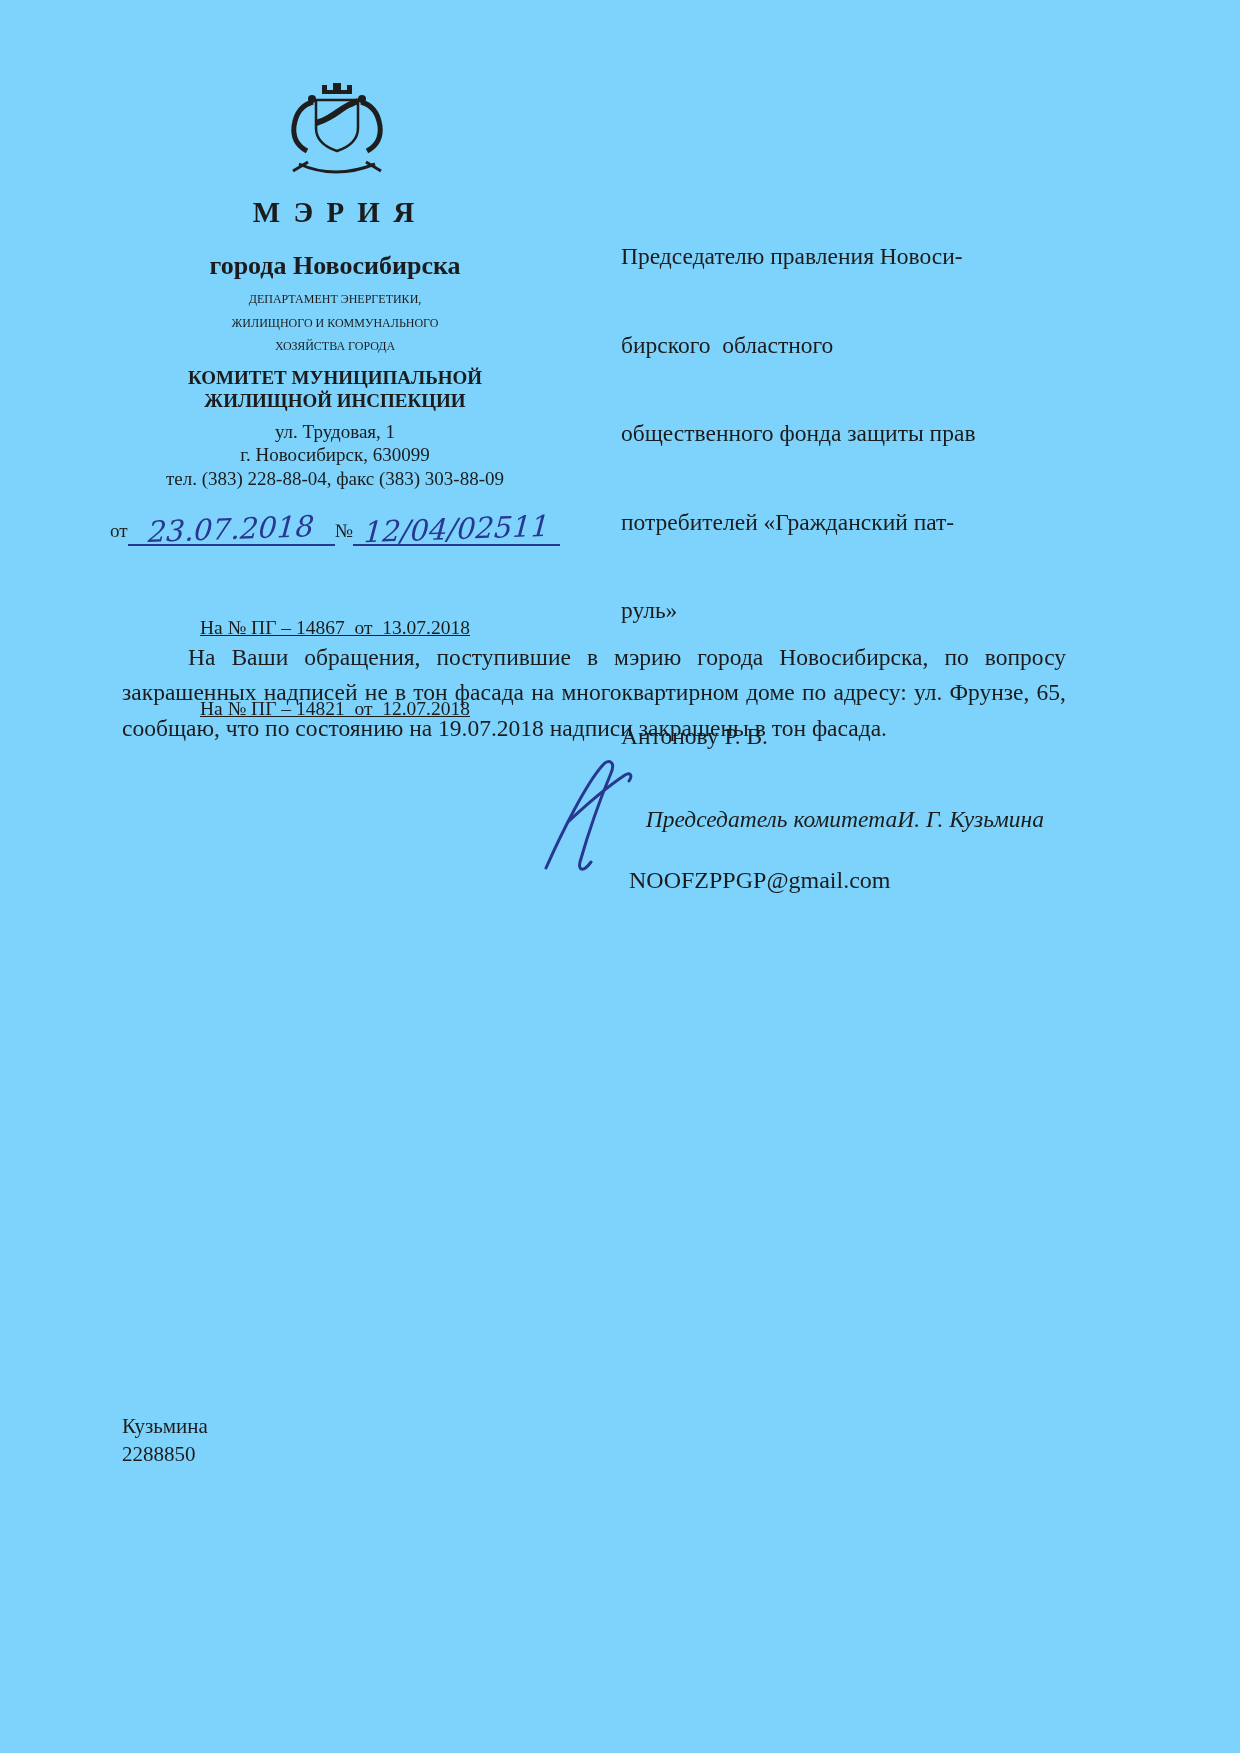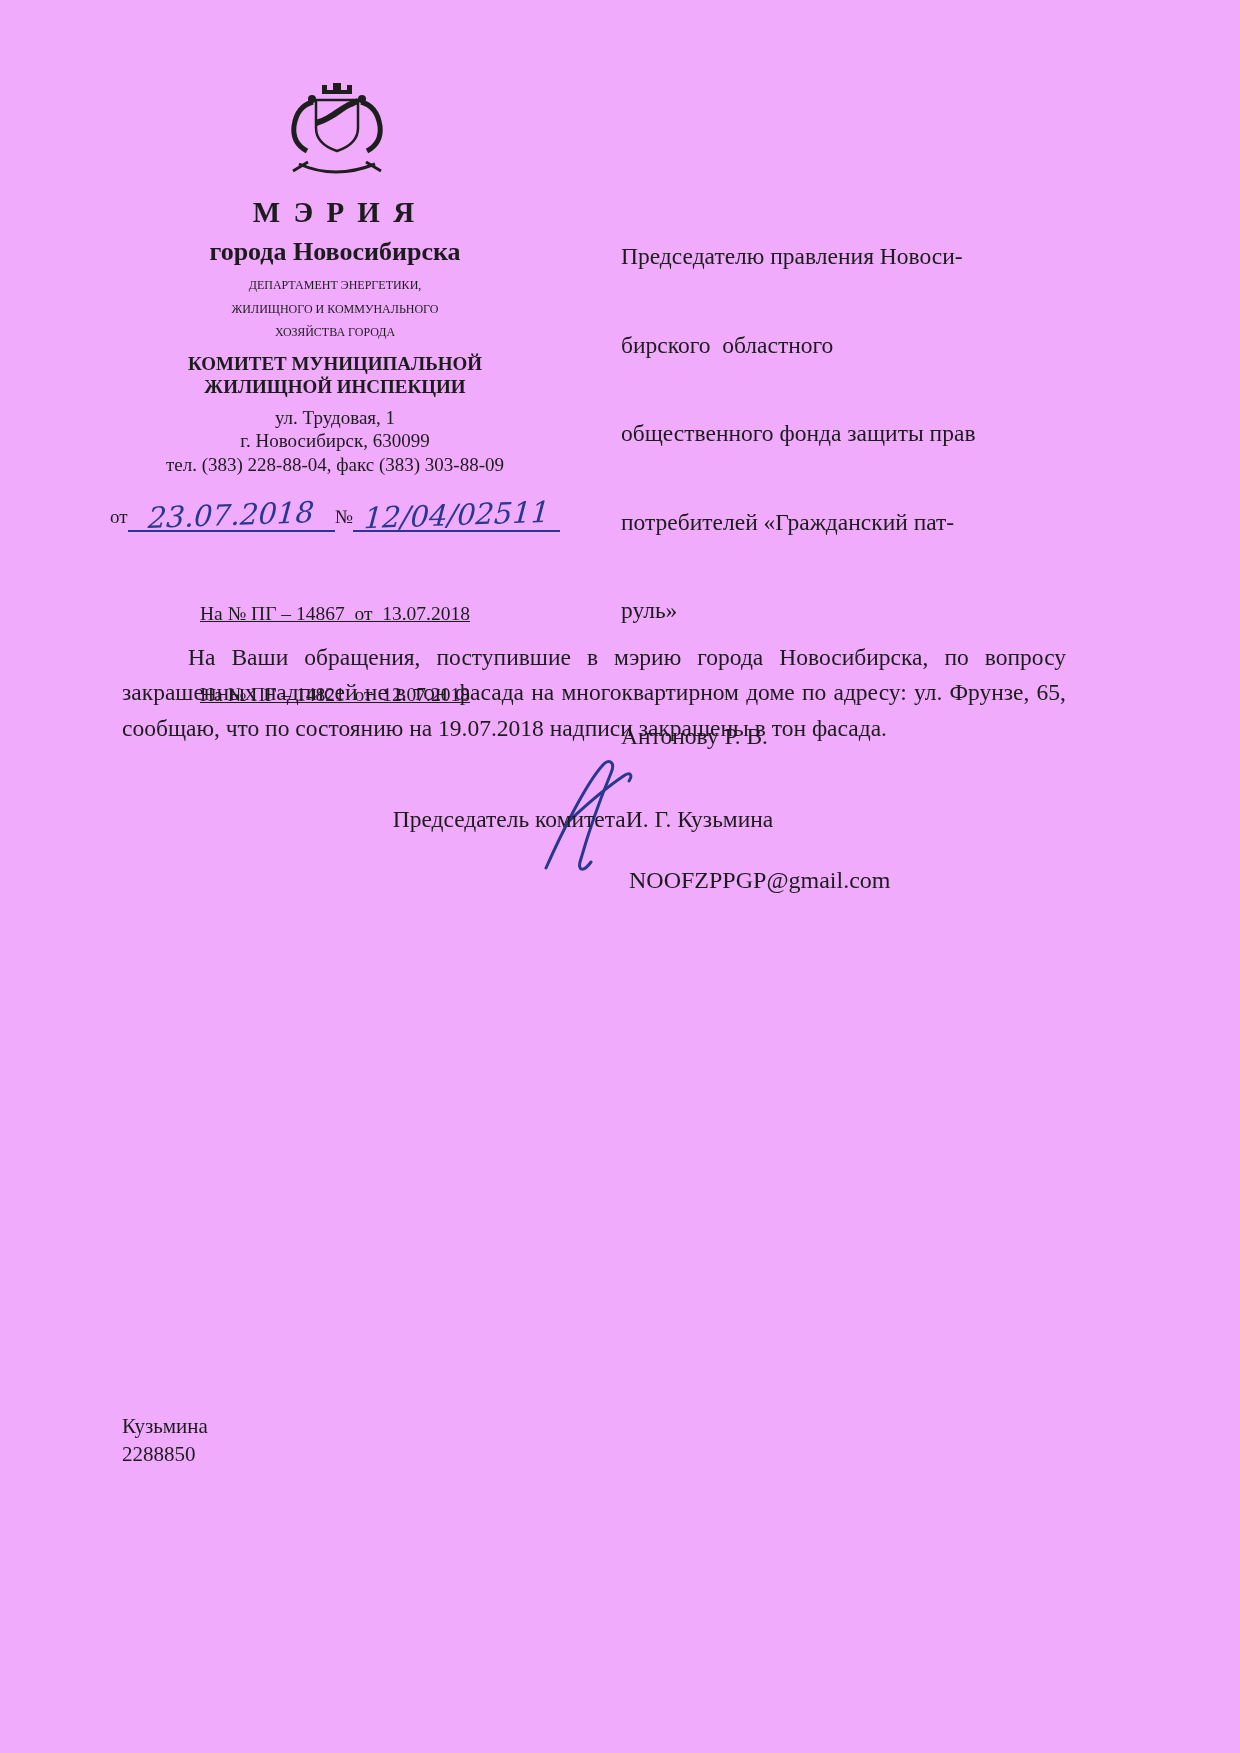--- a/index.html
+++ b/index.html
@@ -1,30 +1,30 @@
 <!DOCTYPE html>
 <html><head>
 <meta charset="utf-8">
 <style>
   html, body { margin: 0; padding: 0; background: #ffffff; }
   .page {
     position: relative;
     width: 1240px;
     height: 1753px;
-    background: #f0abfc;
+    background: #7dd3fc;
     font-family: "Liberation Serif", "DejaVu Serif", serif;
     color: #1c1c1c;
     overflow: hidden;
   }
 
   
   .letterhead { position: absolute; top: 78px; left: 96px; width: 478px; text-align: center; }
   .emblem { width: 132px; height: 104px; margin: 0 auto 14px auto; }
   .org-title { font-size: 29px; font-weight: bold; letter-spacing: 3px; }
-  .org-subtitle { font-size: 26px; font-weight: bold; margin-top: 8px; }
+  .org-subtitle { font-size: 26px; font-weight: bold; margin-top: 22px; }
   .dept { font-size: 12px; line-height: 23.5px; margin-top: 7px; }
   .committee { font-size: 19px; font-weight: bold; line-height: 23.5px; margin-top: 7px; }
   .addr { font-size: 19px; line-height: 23px; margin-top: 7px; text-align: center; }
   .phone { font-size: 19px; margin-top: 1px; }
 
   .stamp-row { display: flex; align-items: flex-end; margin-top: 8px; padding: 0 14px; height: 48px; }
   .stamp-label { font-size: 19px; padding-bottom: 4px; }
   .hw-slot { flex: 1; border-bottom: 2px solid #28378f; text-align: center; line-height: 1; }
   .hw {
     font-family: "DejaVu Serif", serif;
@@ -46,21 +46,21 @@
 
   
   .body-par {
     position: absolute; top: 616px; left: 122px; width: 944px;
     font-size: 23.5px; line-height: 35.5px;
     text-align: justify; text-indent: 66px;
   }
 
   
   .signature-svg { position: absolute; top: 752px; left: 528px; }
-  .signoff { position: absolute; top: 806px; left: 122px; width: 922px; display: flex; justify-content: center; font-size: 23.5px; }
+  .signoff { position: absolute; top: 806px; left: 122px; width: 922px; display: flex; justify-content: flex-end; font-size: 23.5px; font-style: italic; }
 
   
   .footer { position: absolute; top: 1412px; left: 122px; font-size: 21px; line-height: 28px; }
 </style>
 </head>
 <body>
 
 <div class="page">
 
   <div class="letterhead">

